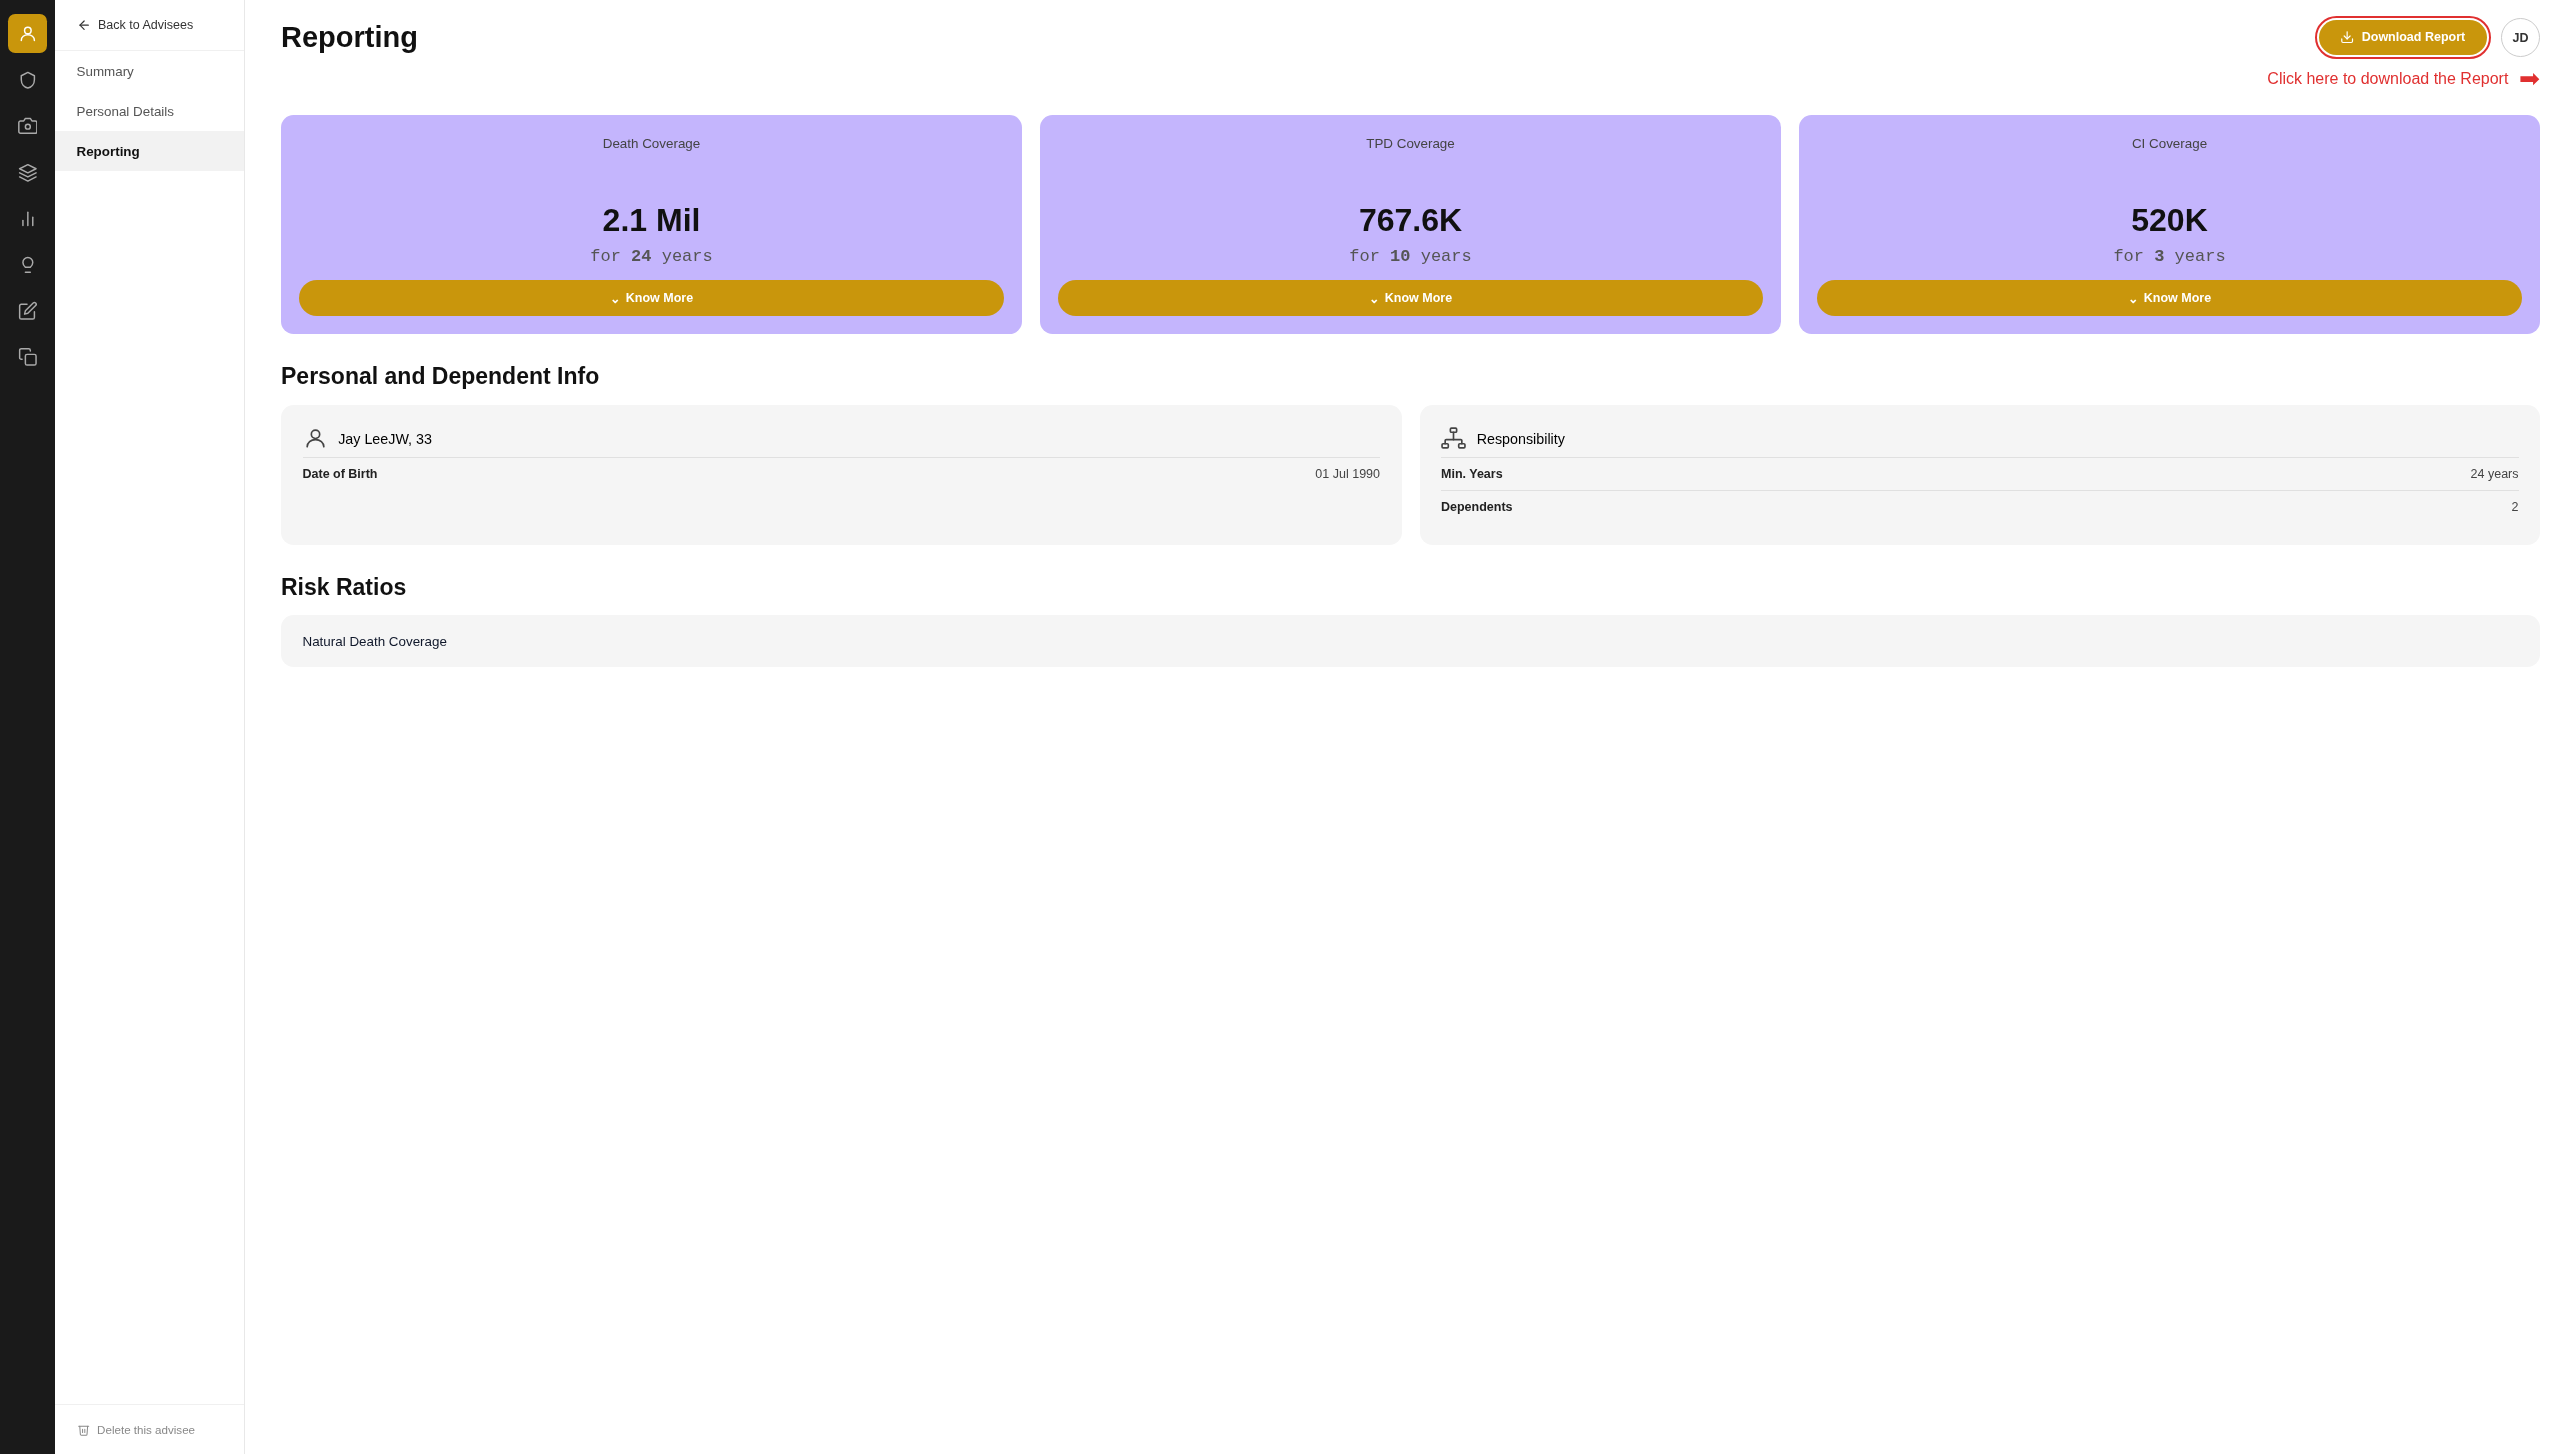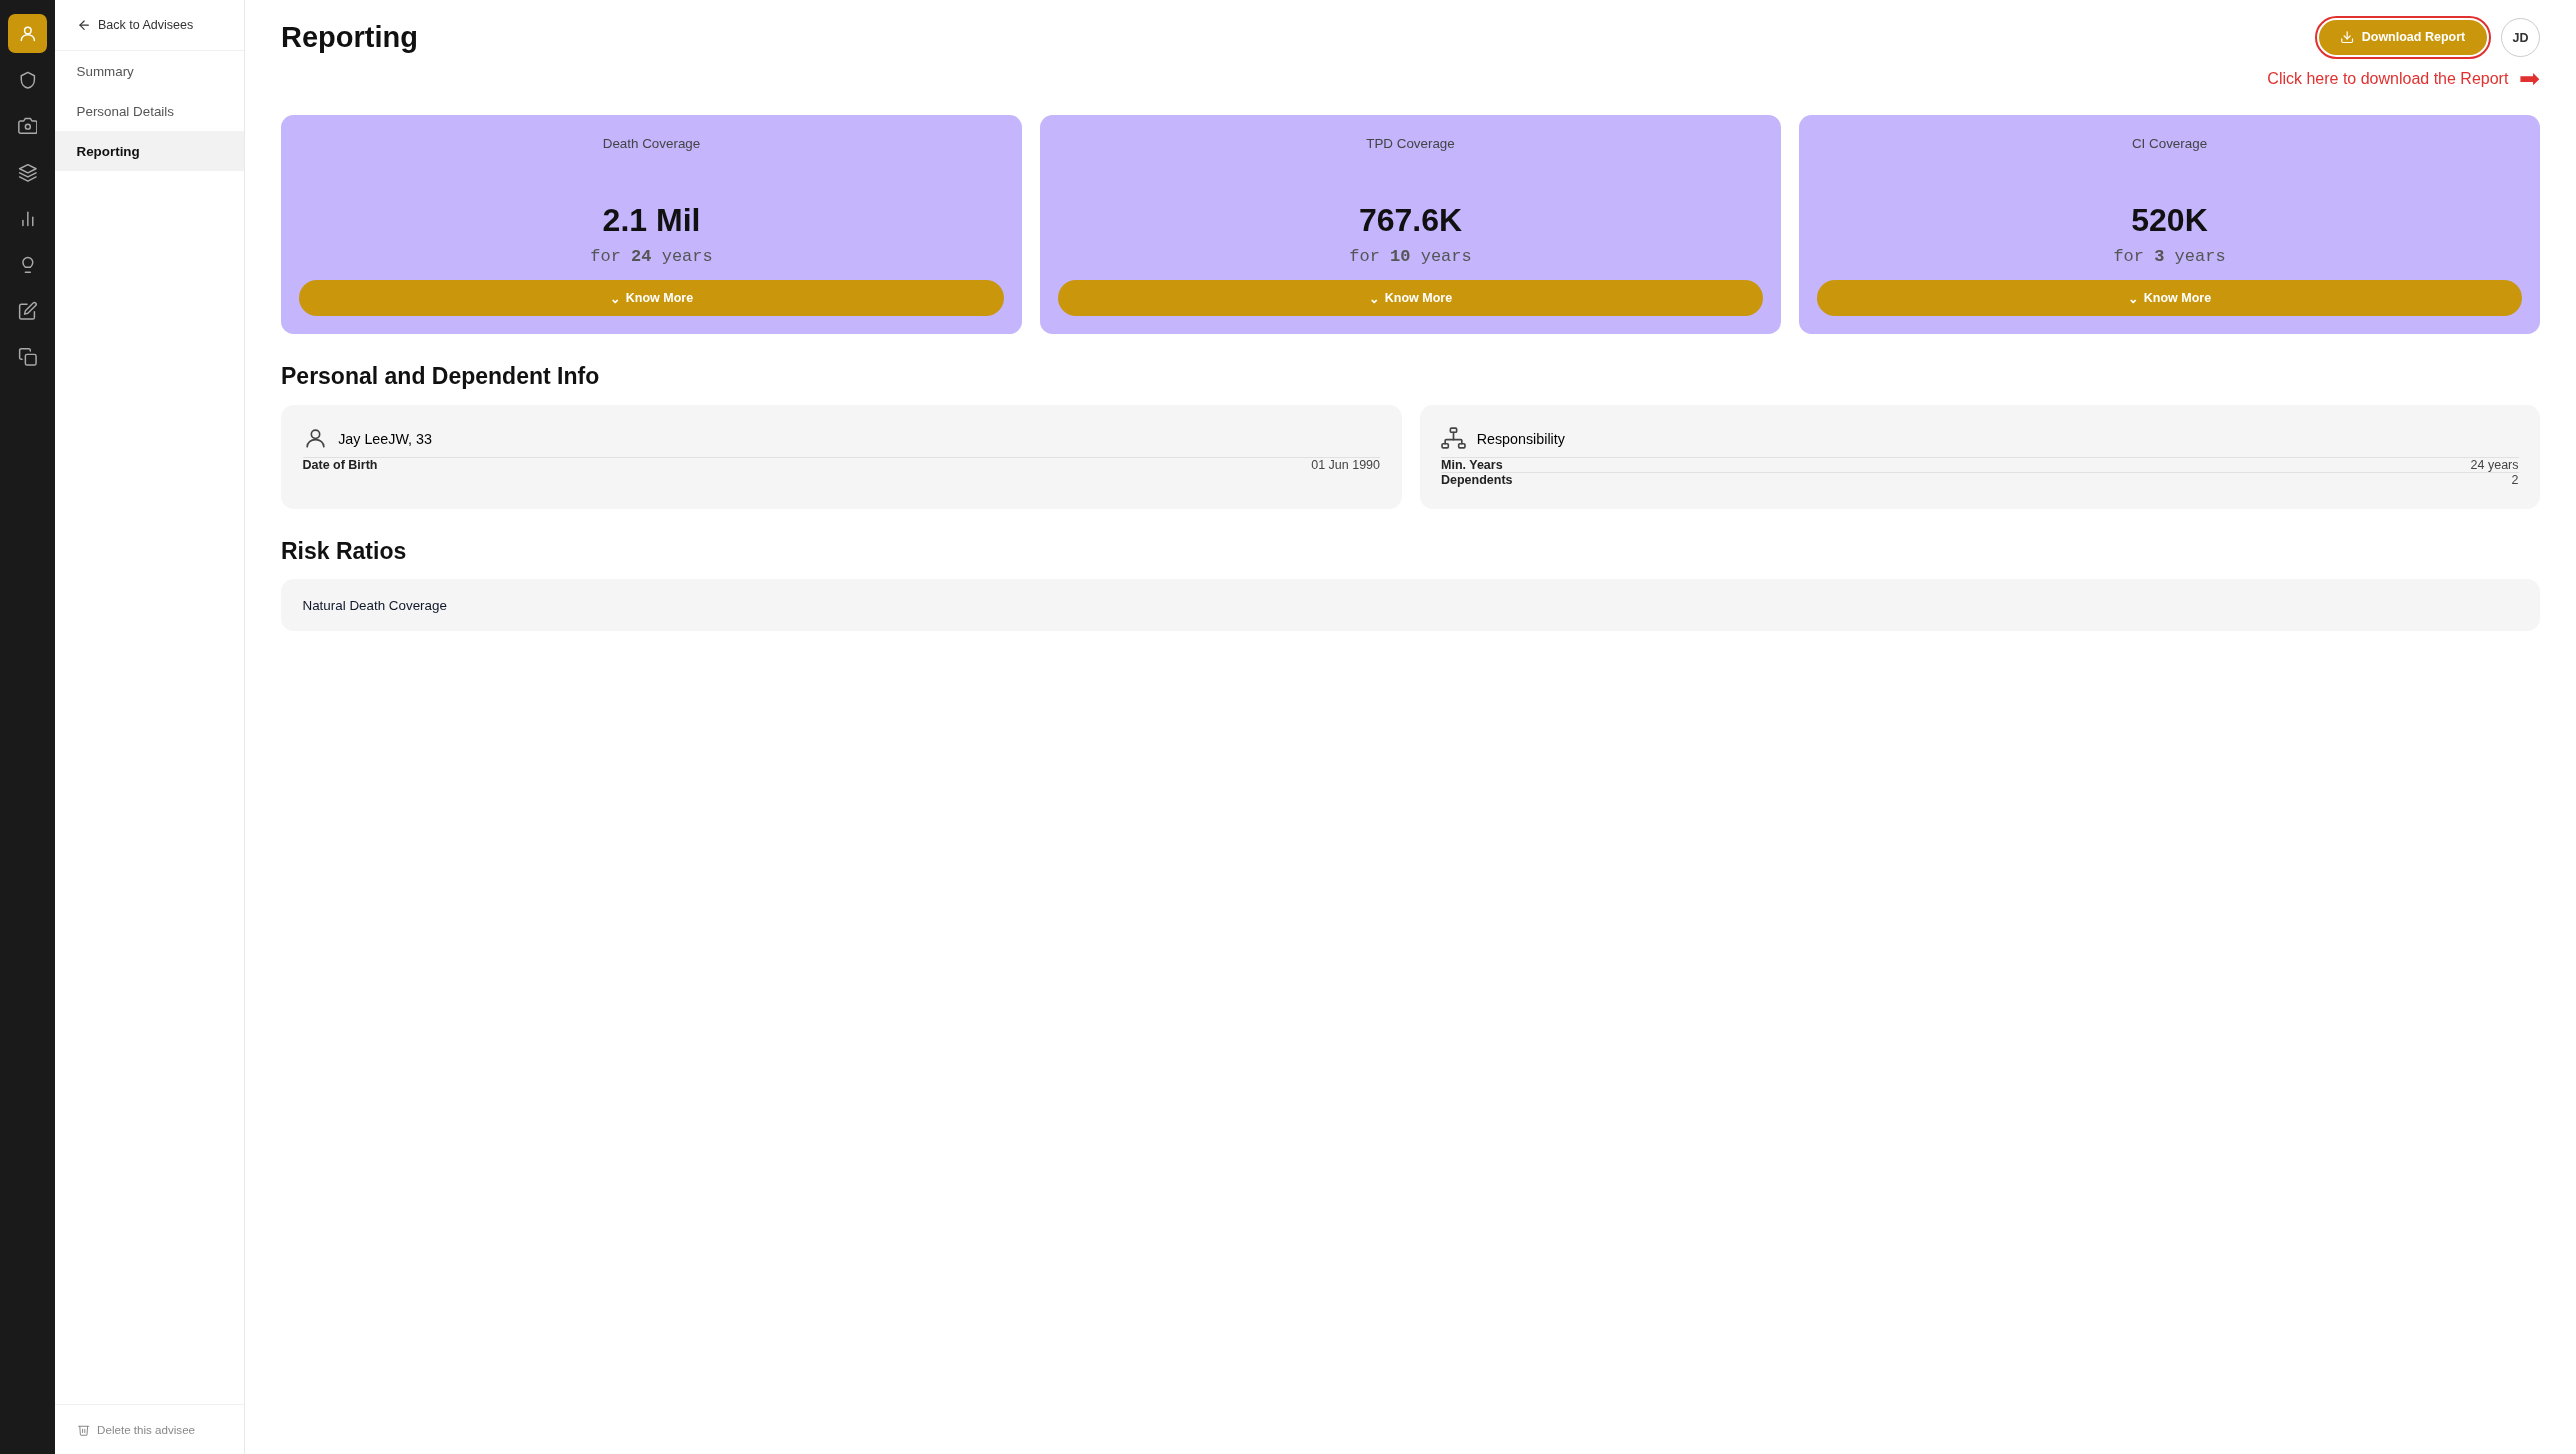--- a/index.html
+++ b/index.html
@@ -253,21 +253,21 @@
       margin-bottom: 6px;
     }
     .info-card-header svg {
       width: 25px; height: 25px;
       fill: none; stroke: #444;
       stroke-width: 1.6; stroke-linecap: round; stroke-linejoin: round;
     }
     .info-row {
       display: flex;
       justify-content: space-between;
-      padding: 0 0;
+      padding: 9px 0;
       border-top: 0.9px solid #e0e0e0;
       font-size: 12.5px;
     }
     .info-label { font-weight: 700; color: #222; }
     .info-value { color: #444; }
 
     
     .risk-heading {
       font-size: 23px;
       font-weight: 800;
@@ -437,21 +437,21 @@
       <div class="info-card">
         <div class="info-card-header">
           <svg viewBox="0 0 24 24">
               <circle cx="12" cy="8" r="4"></circle>
               <path d="M4 20c0-4 3.6-7 8-7s8 3 8 7"></path>
             </svg>
           <span>Jay LeeJW, 33</span>
         </div>
         <div class="info-row">
           <span class="info-label">Date of Birth</span>
-          <span class="info-value">01 Jun 1990</span>
+          <span class="info-value">01 Jul 1990</span>
         </div>
       </div>
 
       <div class="info-card">
         <div class="info-card-header">
           <svg viewBox="0 0 24 24">
             <rect x="9" y="2" width="6" height="4" rx="1"></rect>
             <rect x="1" y="17" width="6" height="4" rx="1"></rect>
             <rect x="17" y="17" width="6" height="4" rx="1"></rect>
             <path d="M4 17v-3a1 1 0 011-1h14a1 1 0 011 1v3"></path>

